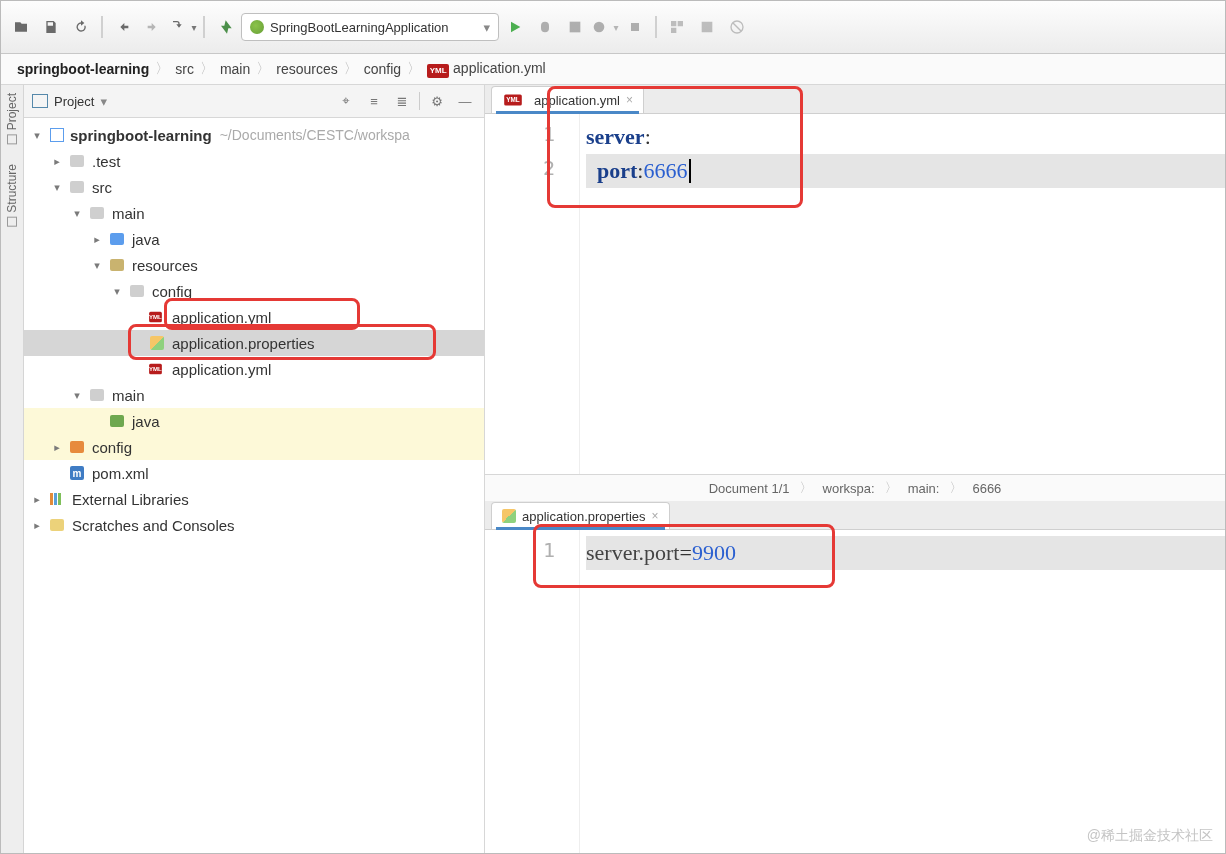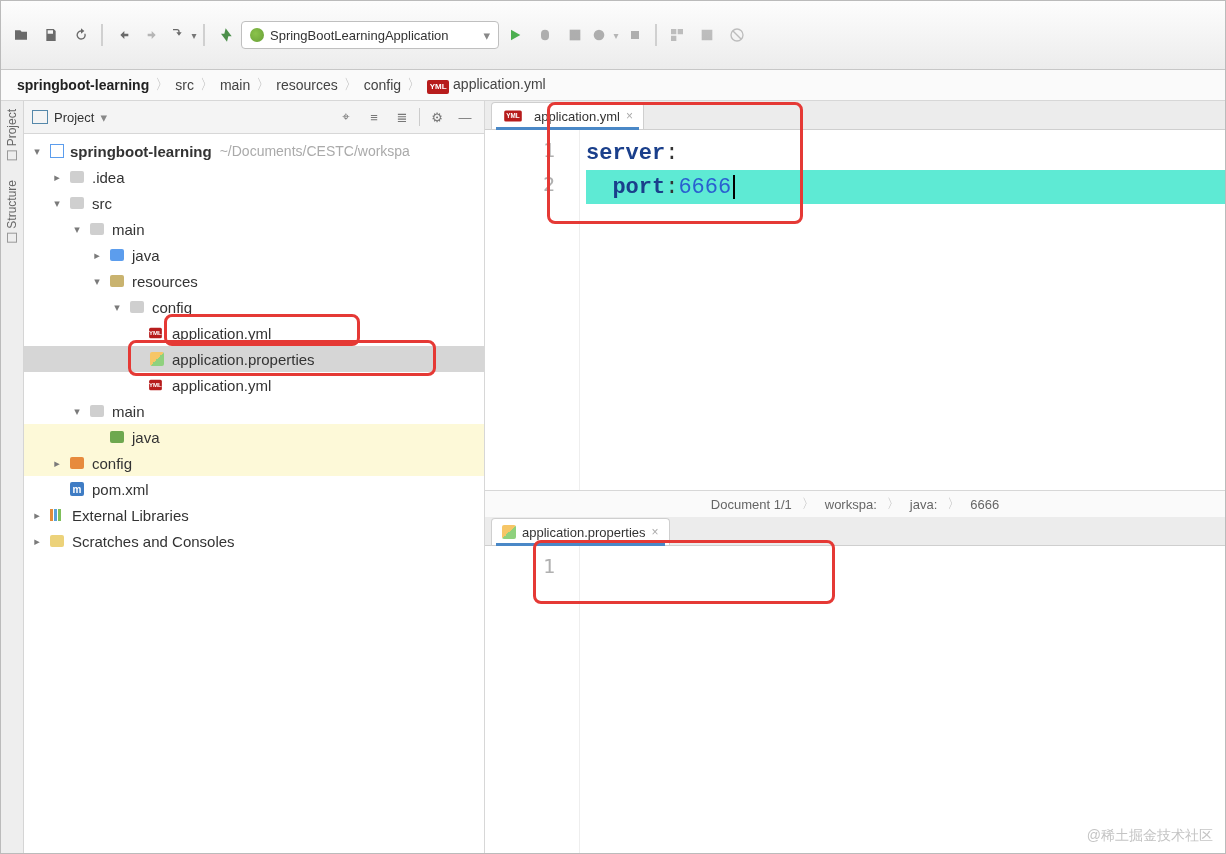--- a/index.html
+++ b/index.html
@@ -1,18 +1,18 @@
 <!DOCTYPE html>
 <html><head>
 <meta charset="utf-8">
 <style>
 html,body{margin:0;padding:0;font-family:"Helvetica Neue",Arial,sans-serif;font-size:13px;color:#333;background:#fff;height:100%;overflow:hidden}
 .app{display:flex;flex-direction:column;width:1226px;height:854px;border:1px solid #bbb;box-sizing:border-box;position:relative}
 
-.toolbar{display:flex;align-items:center;height:36px;background:linear-gradient(#fdfdfd,#ececec);border-bottom:1px solid #c7c7c7;padding:16px 6px;gap:2px}
+.toolbar{display:flex;align-items:center;height:36px;background:linear-gradient(#fdfdfd,#ececec);border-bottom:1px solid #c7c7c7;padding:8px 6px;gap:2px}
 .tb-btn{width:28px;height:28px;display:flex;align-items:center;justify-content:center;border-radius:3px;color:#6a6a6a;cursor:pointer}
 .tb-sep{width:2px;height:22px;background:#d0d0d0;margin:0 4px}
 .run-cfg{display:flex;align-items:center;height:26px;border:1px solid #bfbfbf;border-radius:4px;background:#fff;padding:0 8px;font-size:13px;min-width:240px;justify-content:space-between}
 .run-cfg .lbl{display:flex;align-items:center;gap:6px}
 .run-cfg .spring-icon{width:14px;height:14px;border-radius:50%;background:radial-gradient(circle at 40% 40%,#8bc34a,#689f38)}
 .tri-down::after{content:"▾";font-size:10px;color:#777;margin-left:6px}
 
 .crumbs{display:flex;align-items:center;height:30px;border-bottom:1px solid #d7d7d7;padding:0 10px;font-size:14px;color:#444;background:#fafafa}
 .crumbs .c{padding:0 6px}
 .crumbs .sep{color:#bbb}
@@ -49,23 +49,23 @@
 .redbox{position:absolute;border:3px solid #e53935;border-radius:8px;pointer-events:none}
 
 .editors{flex:1;display:flex;flex-direction:column;min-width:0}
 .tabbar{display:flex;align-items:flex-end;height:28px;background:#ececec;border-bottom:1px solid #cfcfcf;padding-left:6px}
 .etab{display:flex;align-items:center;height:26px;background:#fff;border:1px solid #cfcfcf;border-bottom:none;border-radius:4px 4px 0 0;padding:0 10px;font-size:13px;gap:6px;position:relative}
 .etab .close{color:#aaa;font-size:12px;cursor:pointer}
 .etab.active::after{content:"";position:absolute;left:4px;right:4px;bottom:-1px;height:3px;background:#4a88c7}
 .ed{flex:1;display:flex;min-height:0;position:relative;background:#fff}
 .gutter{width:70px;border-right:1px solid #eee;background:#fff;text-align:right;color:#b0b0b0;font-family:Menlo,Consolas,monospace;font-size:20px;padding:8px 24px 0 0}
 .gutter div{height:34px}
-.code{flex:1;font-family:Liberation Mono, monospace;font-size:22px;padding:6px 0 0 6px;position:relative}
+.code{flex:1;font-family:Liberation Serif, serif;font-size:22px;padding:6px 0 0 6px;position:relative}
 .code .ln{height:34px;display:flex;align-items:center}
-.code .ln.cur{background:#5eead4}
+.code .ln.cur{background:#e5e5e5}
 .kw{color:#1a3f8b;font-weight:600}
 .num{color:#2a5fd0}
 .pkey{color:#444}
 .caret{display:inline-block;width:2px;height:24px;background:#000;margin-left:2px;vertical-align:middle}
 .statusbar{display:flex;align-items:center;height:26px;border-top:1px solid #d7d7d7;background:#fafafa;font-size:13px;color:#666;padding:0 10px;gap:10px;justify-content:center}
 .statusbar .sep{color:#bbb}
 .watermark{position:absolute;right:12px;bottom:8px;color:#c4c4c4;font-size:14px}
 .icon-svg{width:16px;height:16px;fill:currentColor}
 </style>
 </head>
@@ -209,21 +209,21 @@
               <span class="mod-ic"></span>
             </span>
             <b>springboot-learning</b>
             <span class="path">~/Documents/CESTC/workspa</span>
           </div>
         <div class="node" style="padding-left:26px">
             <span class="tw">▸</span>
             <span class="fi">
               <span class="dir-ic"></span>
             </span>
-            <span class="leaf-name">.idea</span>
+            <span class="leaf-name">.test</span>
           </div>
         <div class="node" style="padding-left:26px">
             <span class="tw">▾</span>
             <span class="fi">
               <span class="dir-ic"></span>
             </span>
             <span class="leaf-name">src</span>
           </div>
         <div class="node" style="padding-left:46px">
             <span class="tw">▾</span>
@@ -354,36 +354,43 @@
             </div>
         </div>
         <div class="redbox" style="left:62px;top:-28px;width:250px;height:116px"></div>
       </div>
 
       <div class="statusbar">
         <span>Document 1/1</span>
           <span class="sep">〉</span>
         <span>workspa:</span>
           <span class="sep">〉</span>
-        <span>java:</span>
+        <span>main:</span>
           <span class="sep">〉</span>
         <span>6666</span>
       </div>
 
       <div class="tabbar">
         <div class="etab active">
           <span class="prop-ic"></span>
           <span>application.properties</span>
           <span class="close">×</span>
         </div>
       </div>
       <div class="ed">
         <div class="gutter">
           <div>1</div>
         </div>
+        <div class="code">
+          <div class="ln cur">
+              <span class="pkey">server.port</span>
+              <span>=</span>
+              <span class="num">9900</span>
+            </div>
+        </div>
         <div class="redbox" style="left:48px;top:-6px;width:296px;height:58px"></div>
       </div>
 
     </div>
   </div>
 
   <div class="watermark">@稀土掘金技术社区</div>
 </div>
 
 </body></html>

